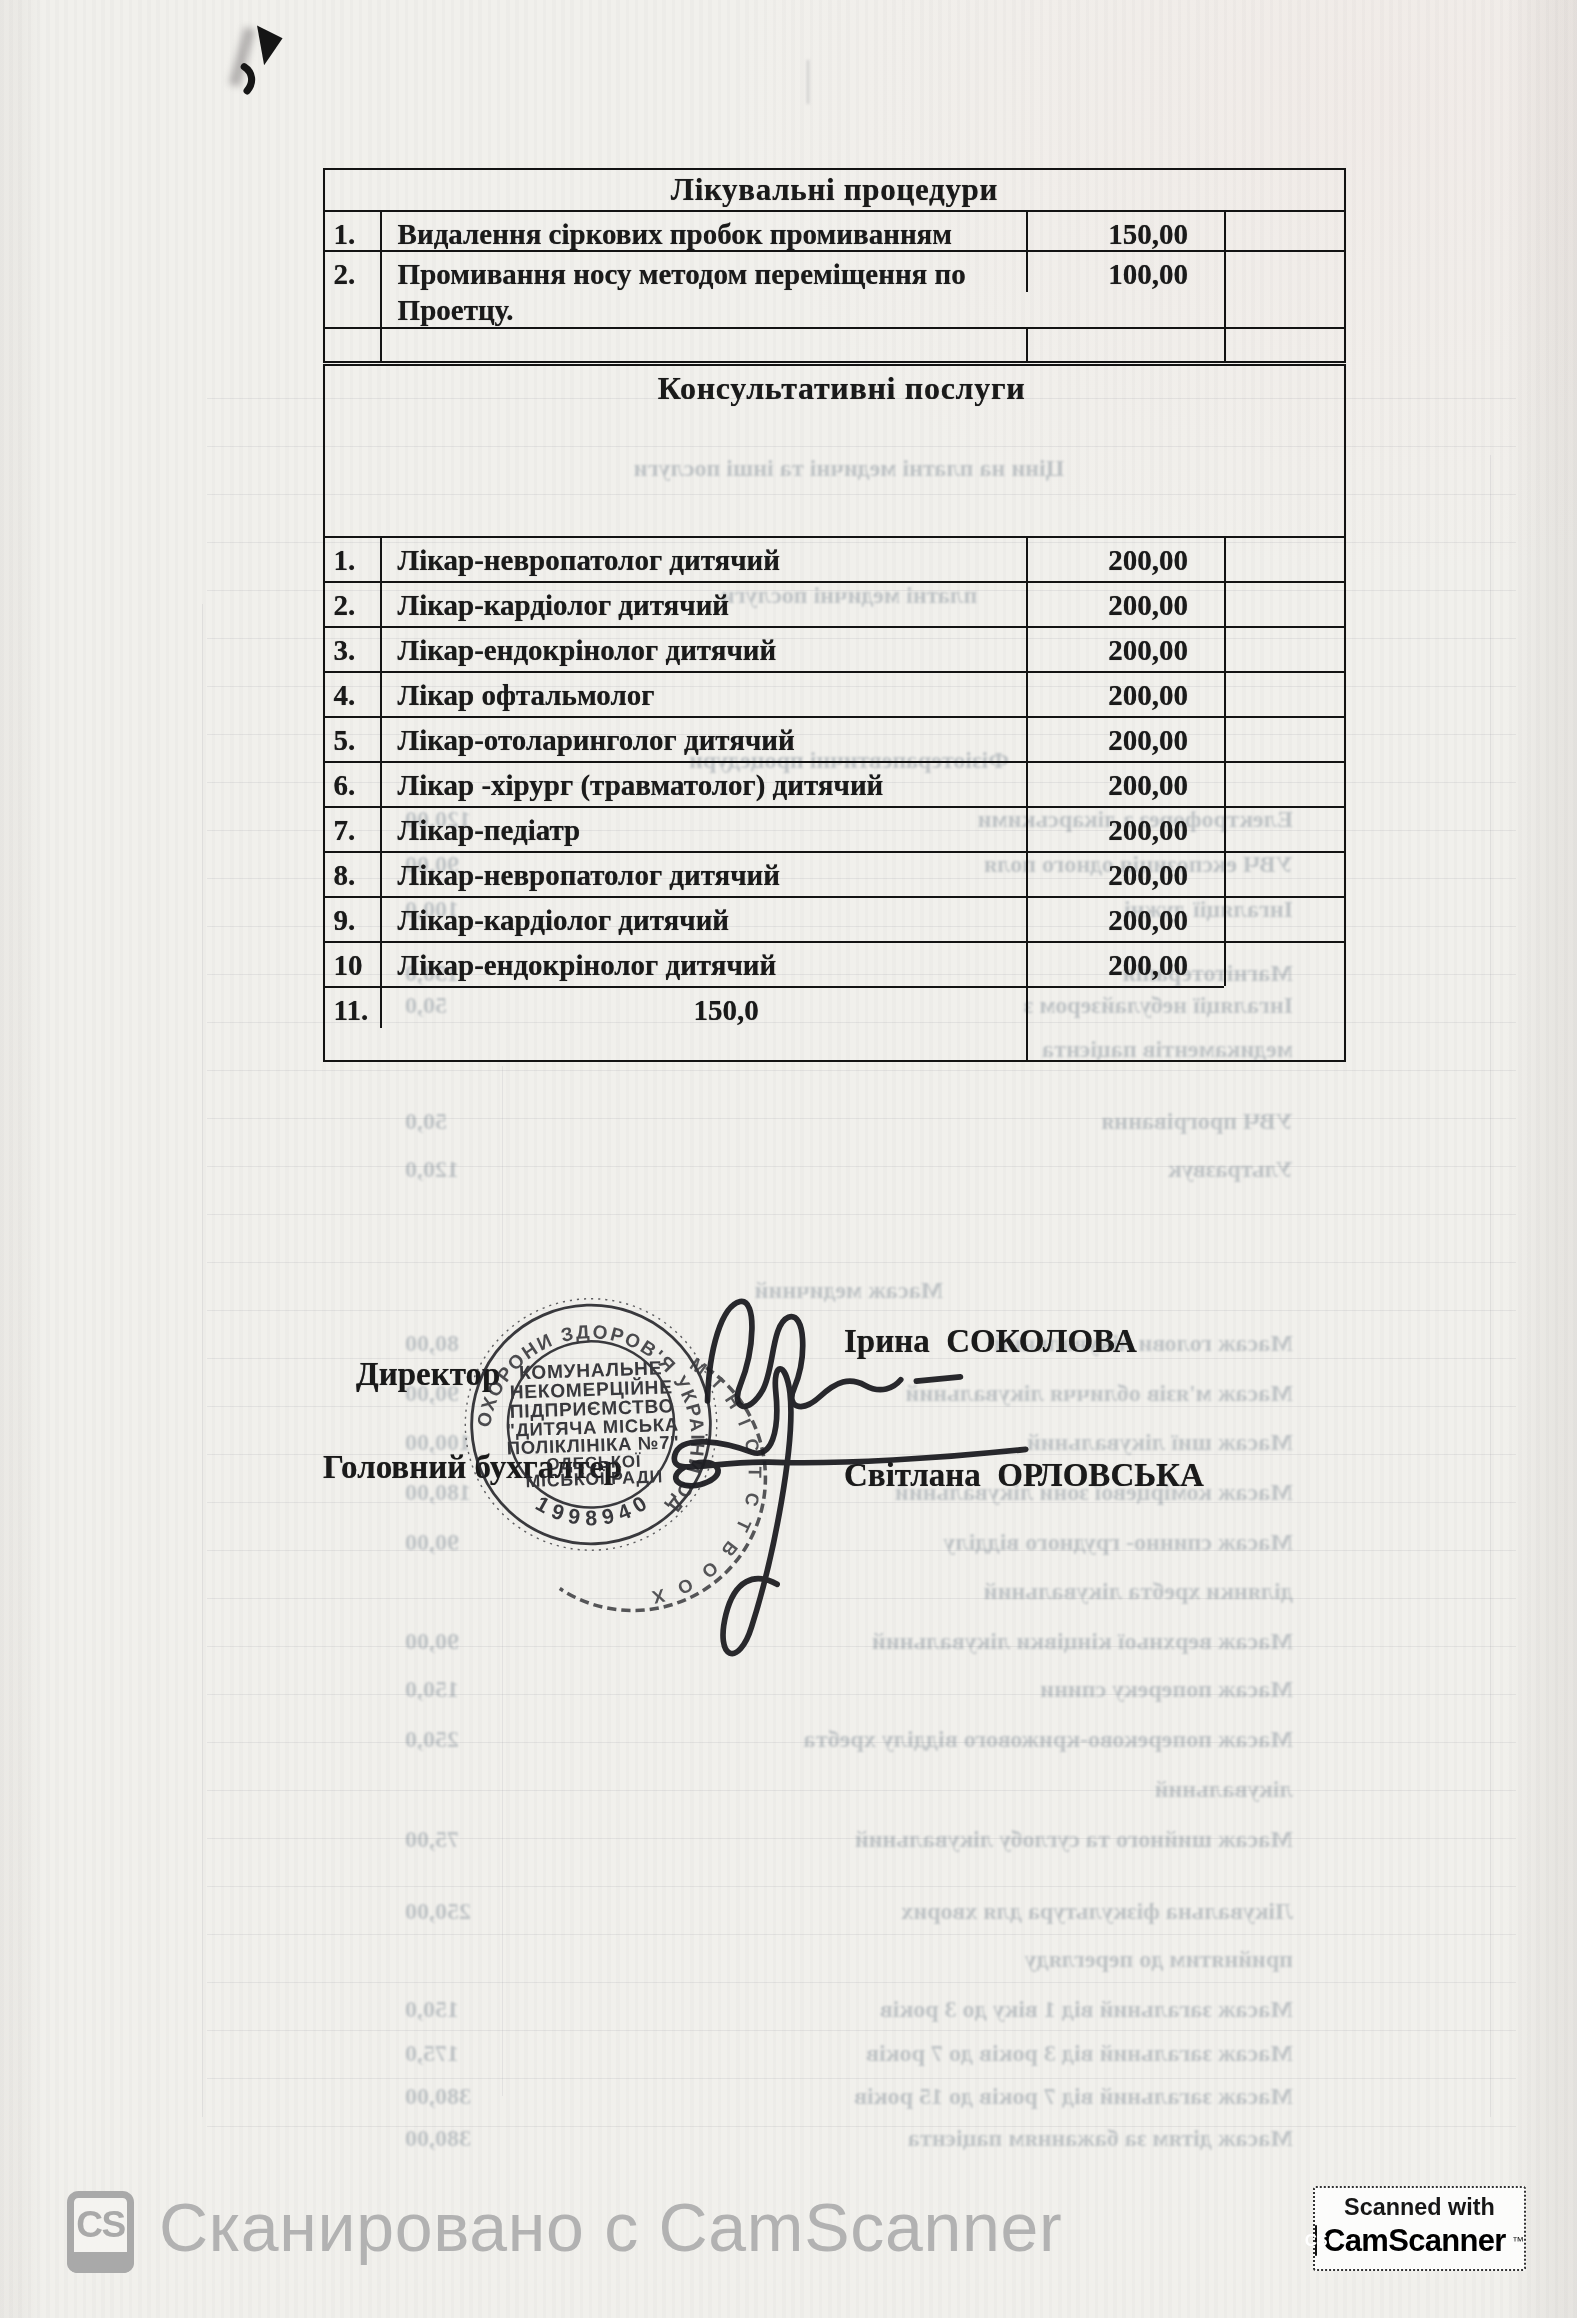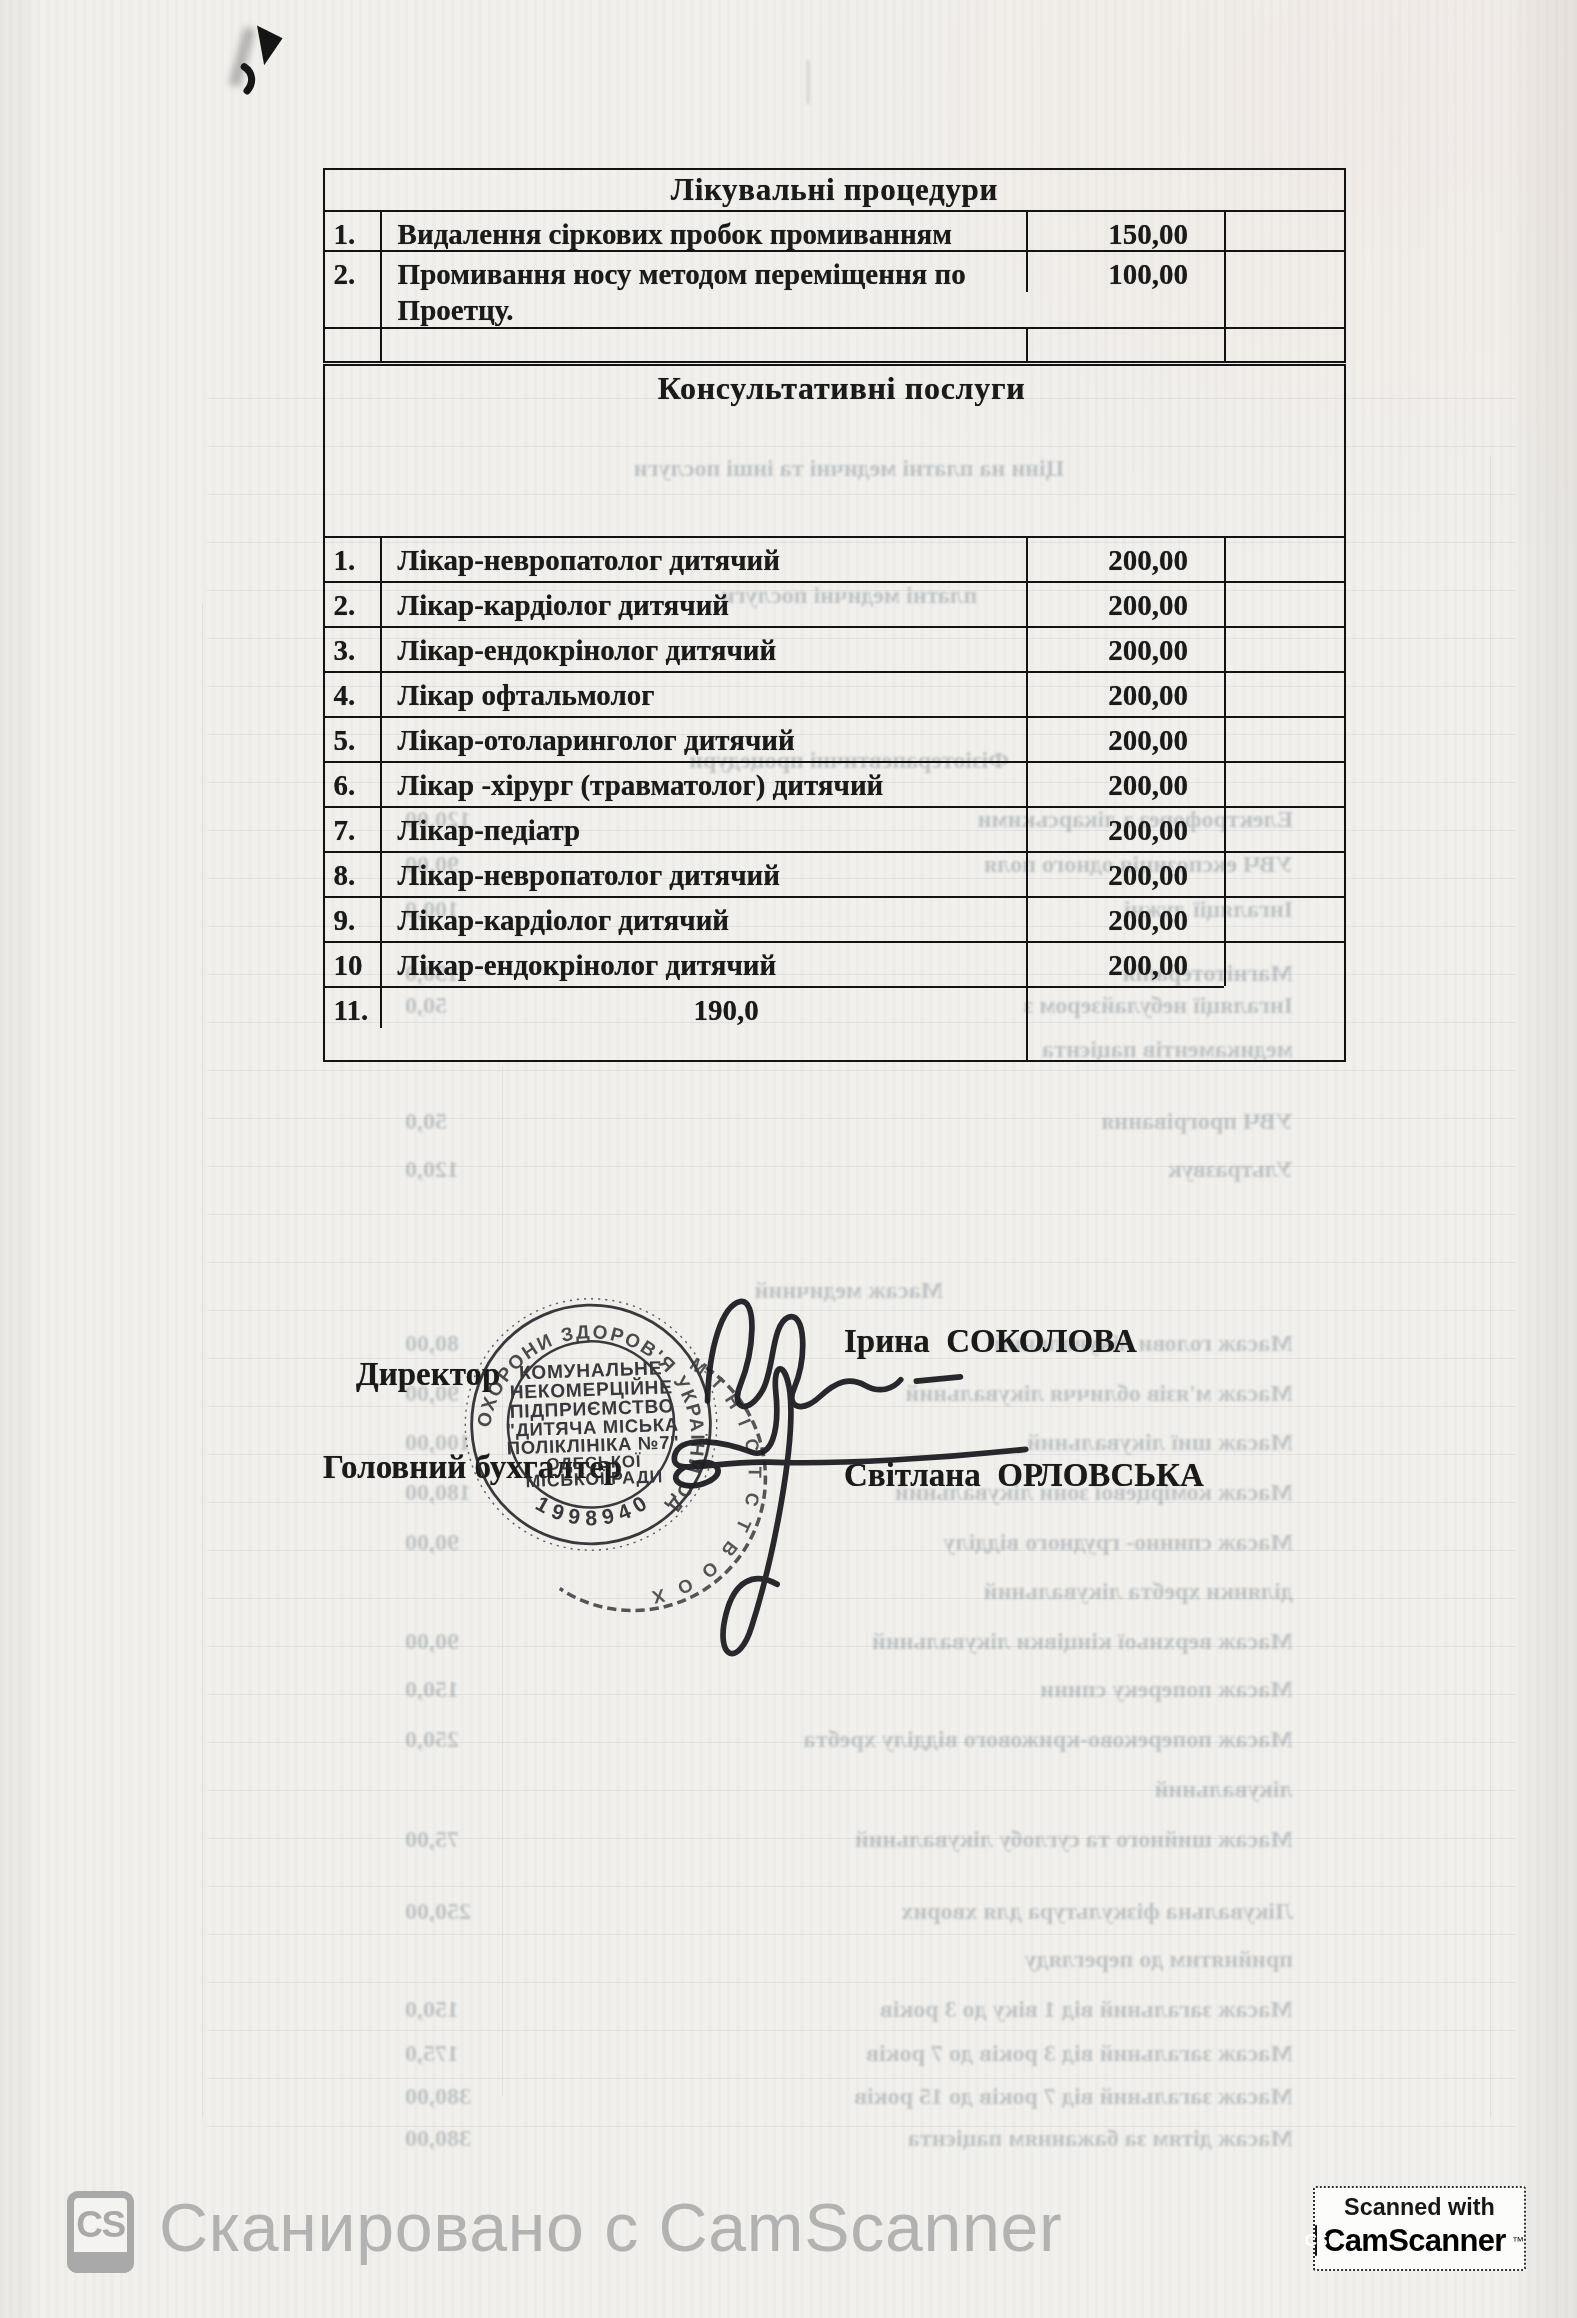--- a/index.html
+++ b/index.html
@@ -252,21 +252,21 @@
   <div class="cell bt lb"></div>
   <div class="cell num bt">9.</div>
   <div class="cell nm bt lb">Лікар-кардіолог дитячий</div>
   <div class="cell pr bt lb">200,00</div>
   <div class="cell bt lb"></div>
   <div class="cell num bt">10</div>
   <div class="cell nm bt lb">Лікар-ендокрінолог дитячий</div>
   <div class="cell pr bt lb">200,00</div>
   <div class="cell bt lb"></div>
   <div class="cell num bt">11.</div>
-  <div class="cell pr bt lb top">190,0</div>
+  <div class="cell pr bt lb top">150,0</div>
   <div class="cell bt lb"></div>
 </div>
 
 <div class="sig-label" style="left:323px;top:1356px;margin-left:33px;">Директор</div>
 <div class="sig-label" style="left:844px;top:1323px;">Ірина  СОКОЛОВА</div>
 <div class="sig-label" style="left:323px;top:1449px;">Головний бухгалтер</div>
 <div class="sig-label" style="left:844px;top:1449px;margin-top:8px;">Світлана  ОРЛОВСЬКА</div>
 
 <svg class="ink stampwrap" style="left:0;top:0" width="1577" height="2319" viewBox="0 0 2220 3264">
   <defs>

